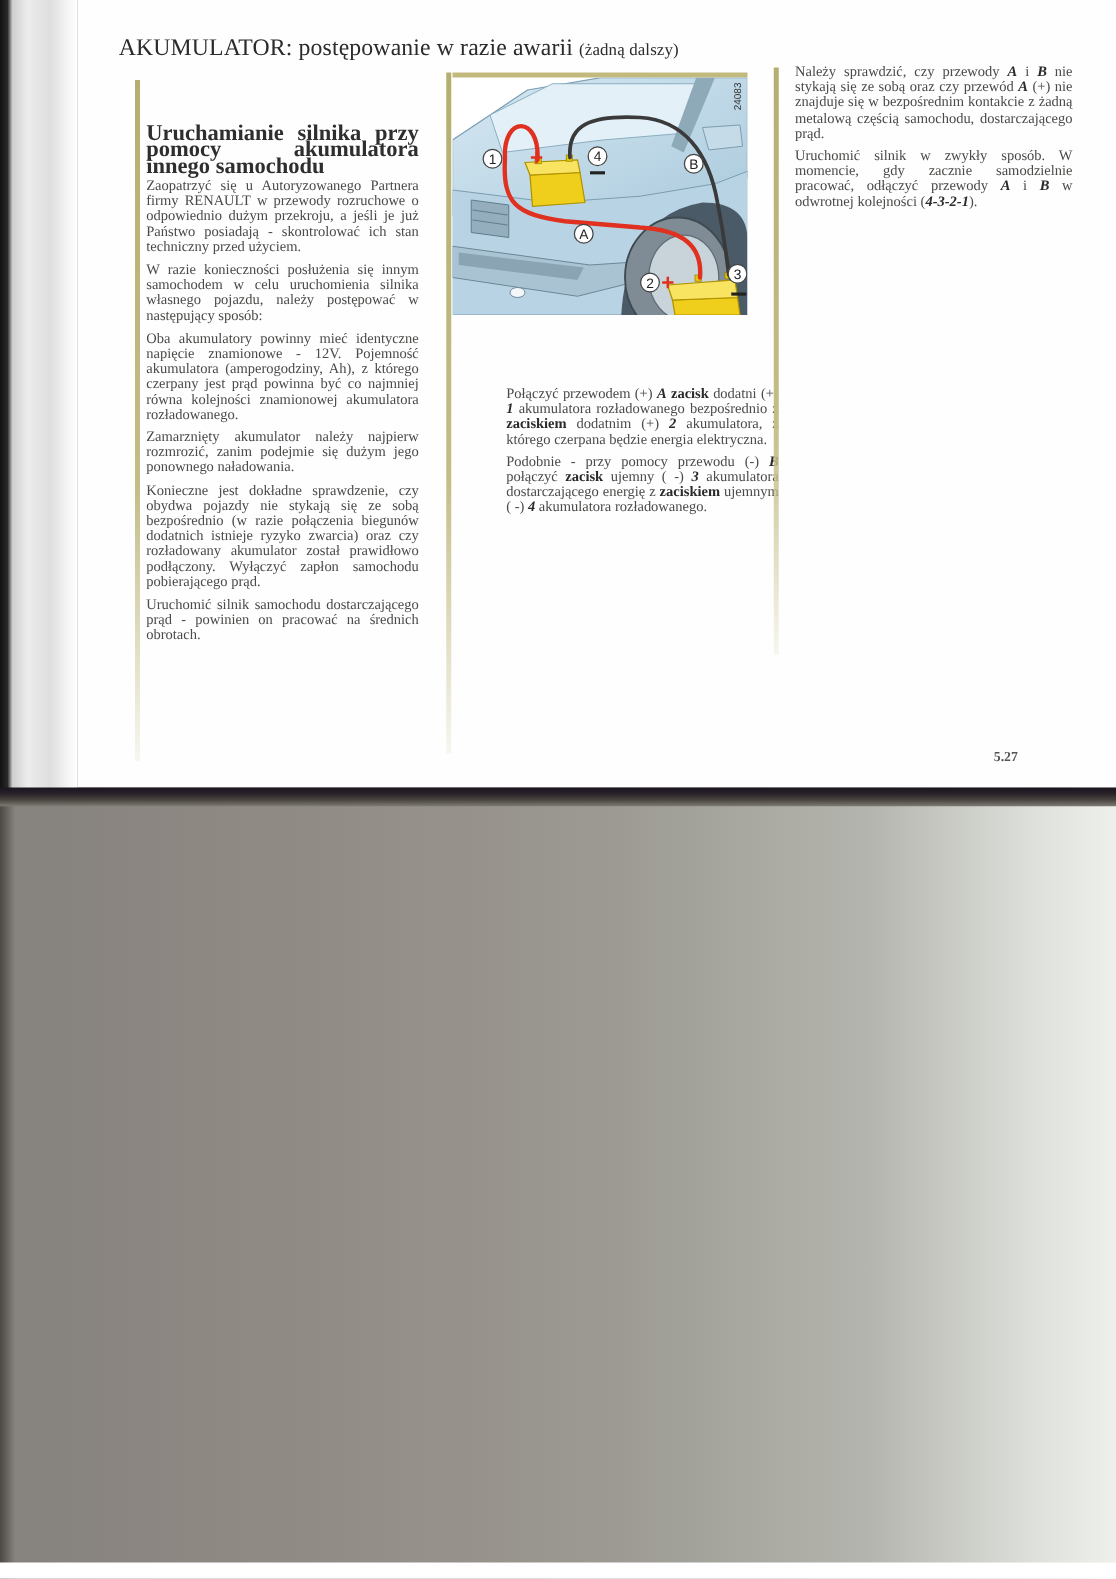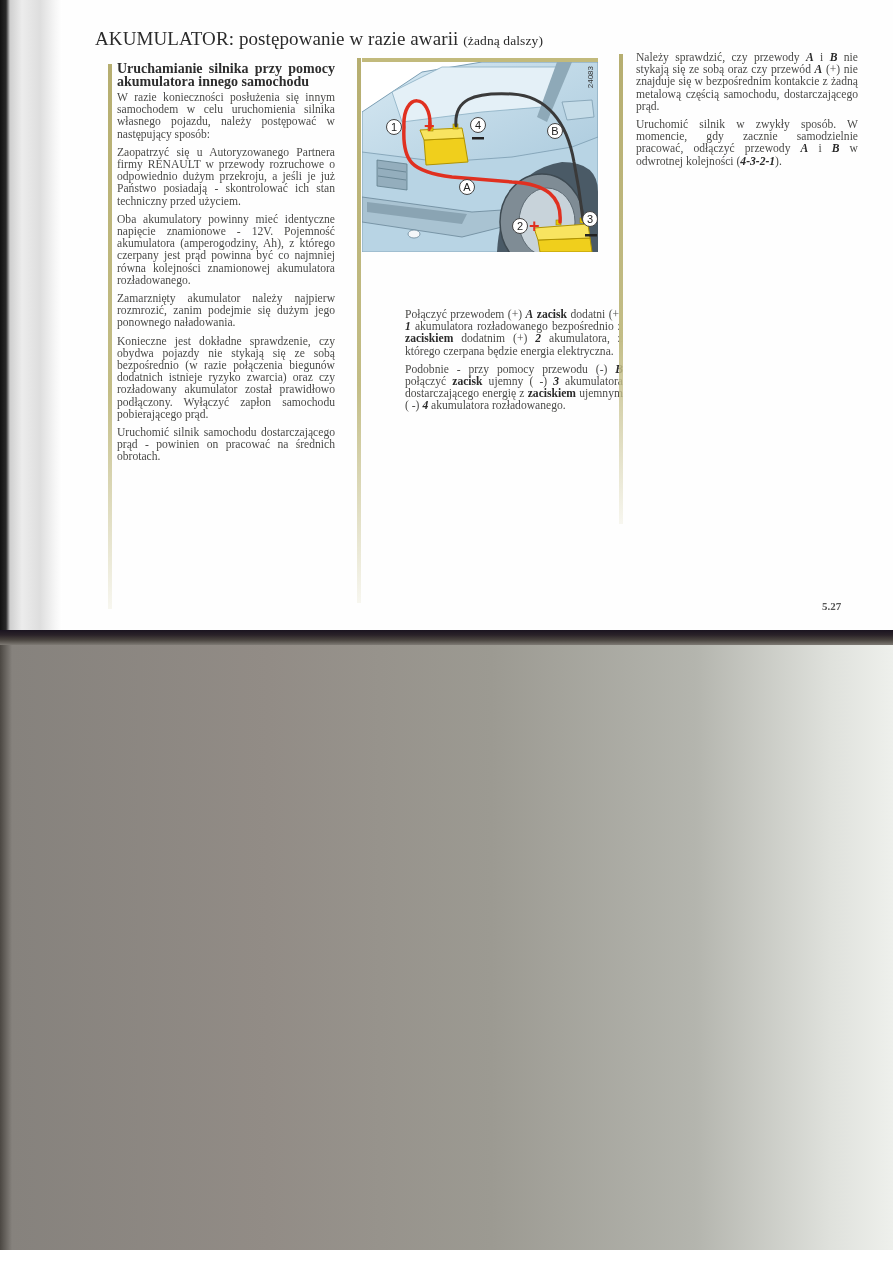--- a/index.html
+++ b/index.html
@@ -27,61 +27,61 @@
     background: linear-gradient(180deg, #1a1420 0px, #2a2228 5px, #4a4540 10px, #7e7a74 15px);
   }
   .title {
     position: absolute; left: 95px; top: 28px; font-size: 19px; color: #2b2b2b; white-space: nowrap; letter-spacing: 0.1px;
   }
   .title .sub { font-size: 13.5px; }
   .col {
     position: absolute; font-size: 11.6px; line-height: 12.2px; color: #4a4a48; text-align: justify;
   }
   .col p { margin: 0 0 6px 0; }
-  .col .heading { font-weight: bold; font-size: 14px; line-height: 13px; color: #2e2e2e; margin-bottom: 4px; text-align: justify; text-align-last: left; }
+  .col .heading { font-weight: bold; font-size: 18px; line-height: 13px; color: #2e2e2e; margin-bottom: 4px; text-align: justify; text-align-last: left; margin-top: 38px; }
   .bar {
     position: absolute; width: 4px;
     background: linear-gradient(180deg, #b6ae70 0%, #c3bd86 60%, rgba(220,216,180,0.2) 100%);
   }
   .col1 { left: 117px; top: 62px; width: 218px; }
   .col2 { left: 372px; top: 309px; width: 218px; margin-left: 33px; }
   .col3 { left: 636px; top: 52px; width: 222px; font-family: Liberation Serif, serif; }
   b { color: #2a2a2a; }
   .it { font-style: italic; font-weight: bold; color: #2a2a2a; }
   .figure {
     position: absolute; left: 362px; top: 58px; width: 236px; height: 190px;
     border-top: 4px solid #c2ba7c; overflow: hidden; background: #fff;
   }
   .fig-ref {
     position: absolute; right: 3px; top: 4px; font-family: "Liberation Sans", sans-serif; font-size: 8px; color: #333;
     writing-mode: vertical-rl; transform: rotate(180deg);
   }
   .page-number {
-    position: absolute; left: 822px; top: 600px; font-size: 11px; font-weight: bold; color: #555; text-align: center;
+    position: absolute; left: 795px; top: 600px; font-size: 11px; font-weight: bold; color: #555; text-align: center;
   }
 </style>
 </head>
 <body>
 
 <div class="bottom-area"></div>
 <div class="bottom-strip"></div>
 <div class="page-edge"></div>
 <div class="page"></div>
 <div class="page-bottom-shadow"></div>
 
 <div class="title">
   <span>AKUMULATOR: postępowanie w razie awarii</span>
   <span class="sub">(żadną dalszy)</span>
 </div>
 
 <div class="bar" style="left:108px; top:64px; height:545px;"></div>
 <div class="col col1">
   <div class="heading">Uruchamianie silnika przy pomocy akumulatora innego samochodu</div>
+  <p>Zaopatrzyć się u Autoryzowanego Partnera firmy RENAULT w przewody rozruchowe o odpowiednio dużym przekroju, a jeśli je już Państwo posiadają - skontrolować ich stan techniczny przed użyciem.</p>
   <p>W razie konieczności posłużenia się innym samochodem w celu uruchomienia silnika własnego pojazdu, należy postępować w następujący sposób:</p>
-  <p>Zaopatrzyć się u Autoryzowanego Partnera firmy RENAULT w przewody rozruchowe o odpowiednio dużym przekroju, a jeśli je już Państwo posiadają - skontrolować ich stan techniczny przed użyciem.</p>
   <p>Oba akumulatory powinny mieć identyczne napięcie znamionowe - 12V. Pojemność akumulatora (amperogodziny, Ah), z którego czerpany jest prąd powinna być co najmniej równa kolejności znamionowej akumulatora rozładowanego.</p>
   <p>Zamarznięty akumulator należy najpierw rozmrozić, zanim podejmie się dużym jego ponownego naładowania.</p>
   <p>Konieczne jest dokładne sprawdzenie, czy obydwa pojazdy nie stykają się ze sobą bezpośrednio (w razie połączenia biegunów dodatnich istnieje ryzyko zwarcia) oraz czy rozładowany akumulator został prawidłowo podłączony. Wyłączyć zapłon samochodu pobierającego prąd.</p>
   <p>Uruchomić silnik samochodu dostarczającego prąd - powinien on pracować na średnich obrotach.</p>
 </div>
 
 <div class="bar" style="left:357px; top:58px; height:545px;"></div>
 
 <div class="figure">
   <svg width="236" height="190" viewBox="0 0 236 190">

